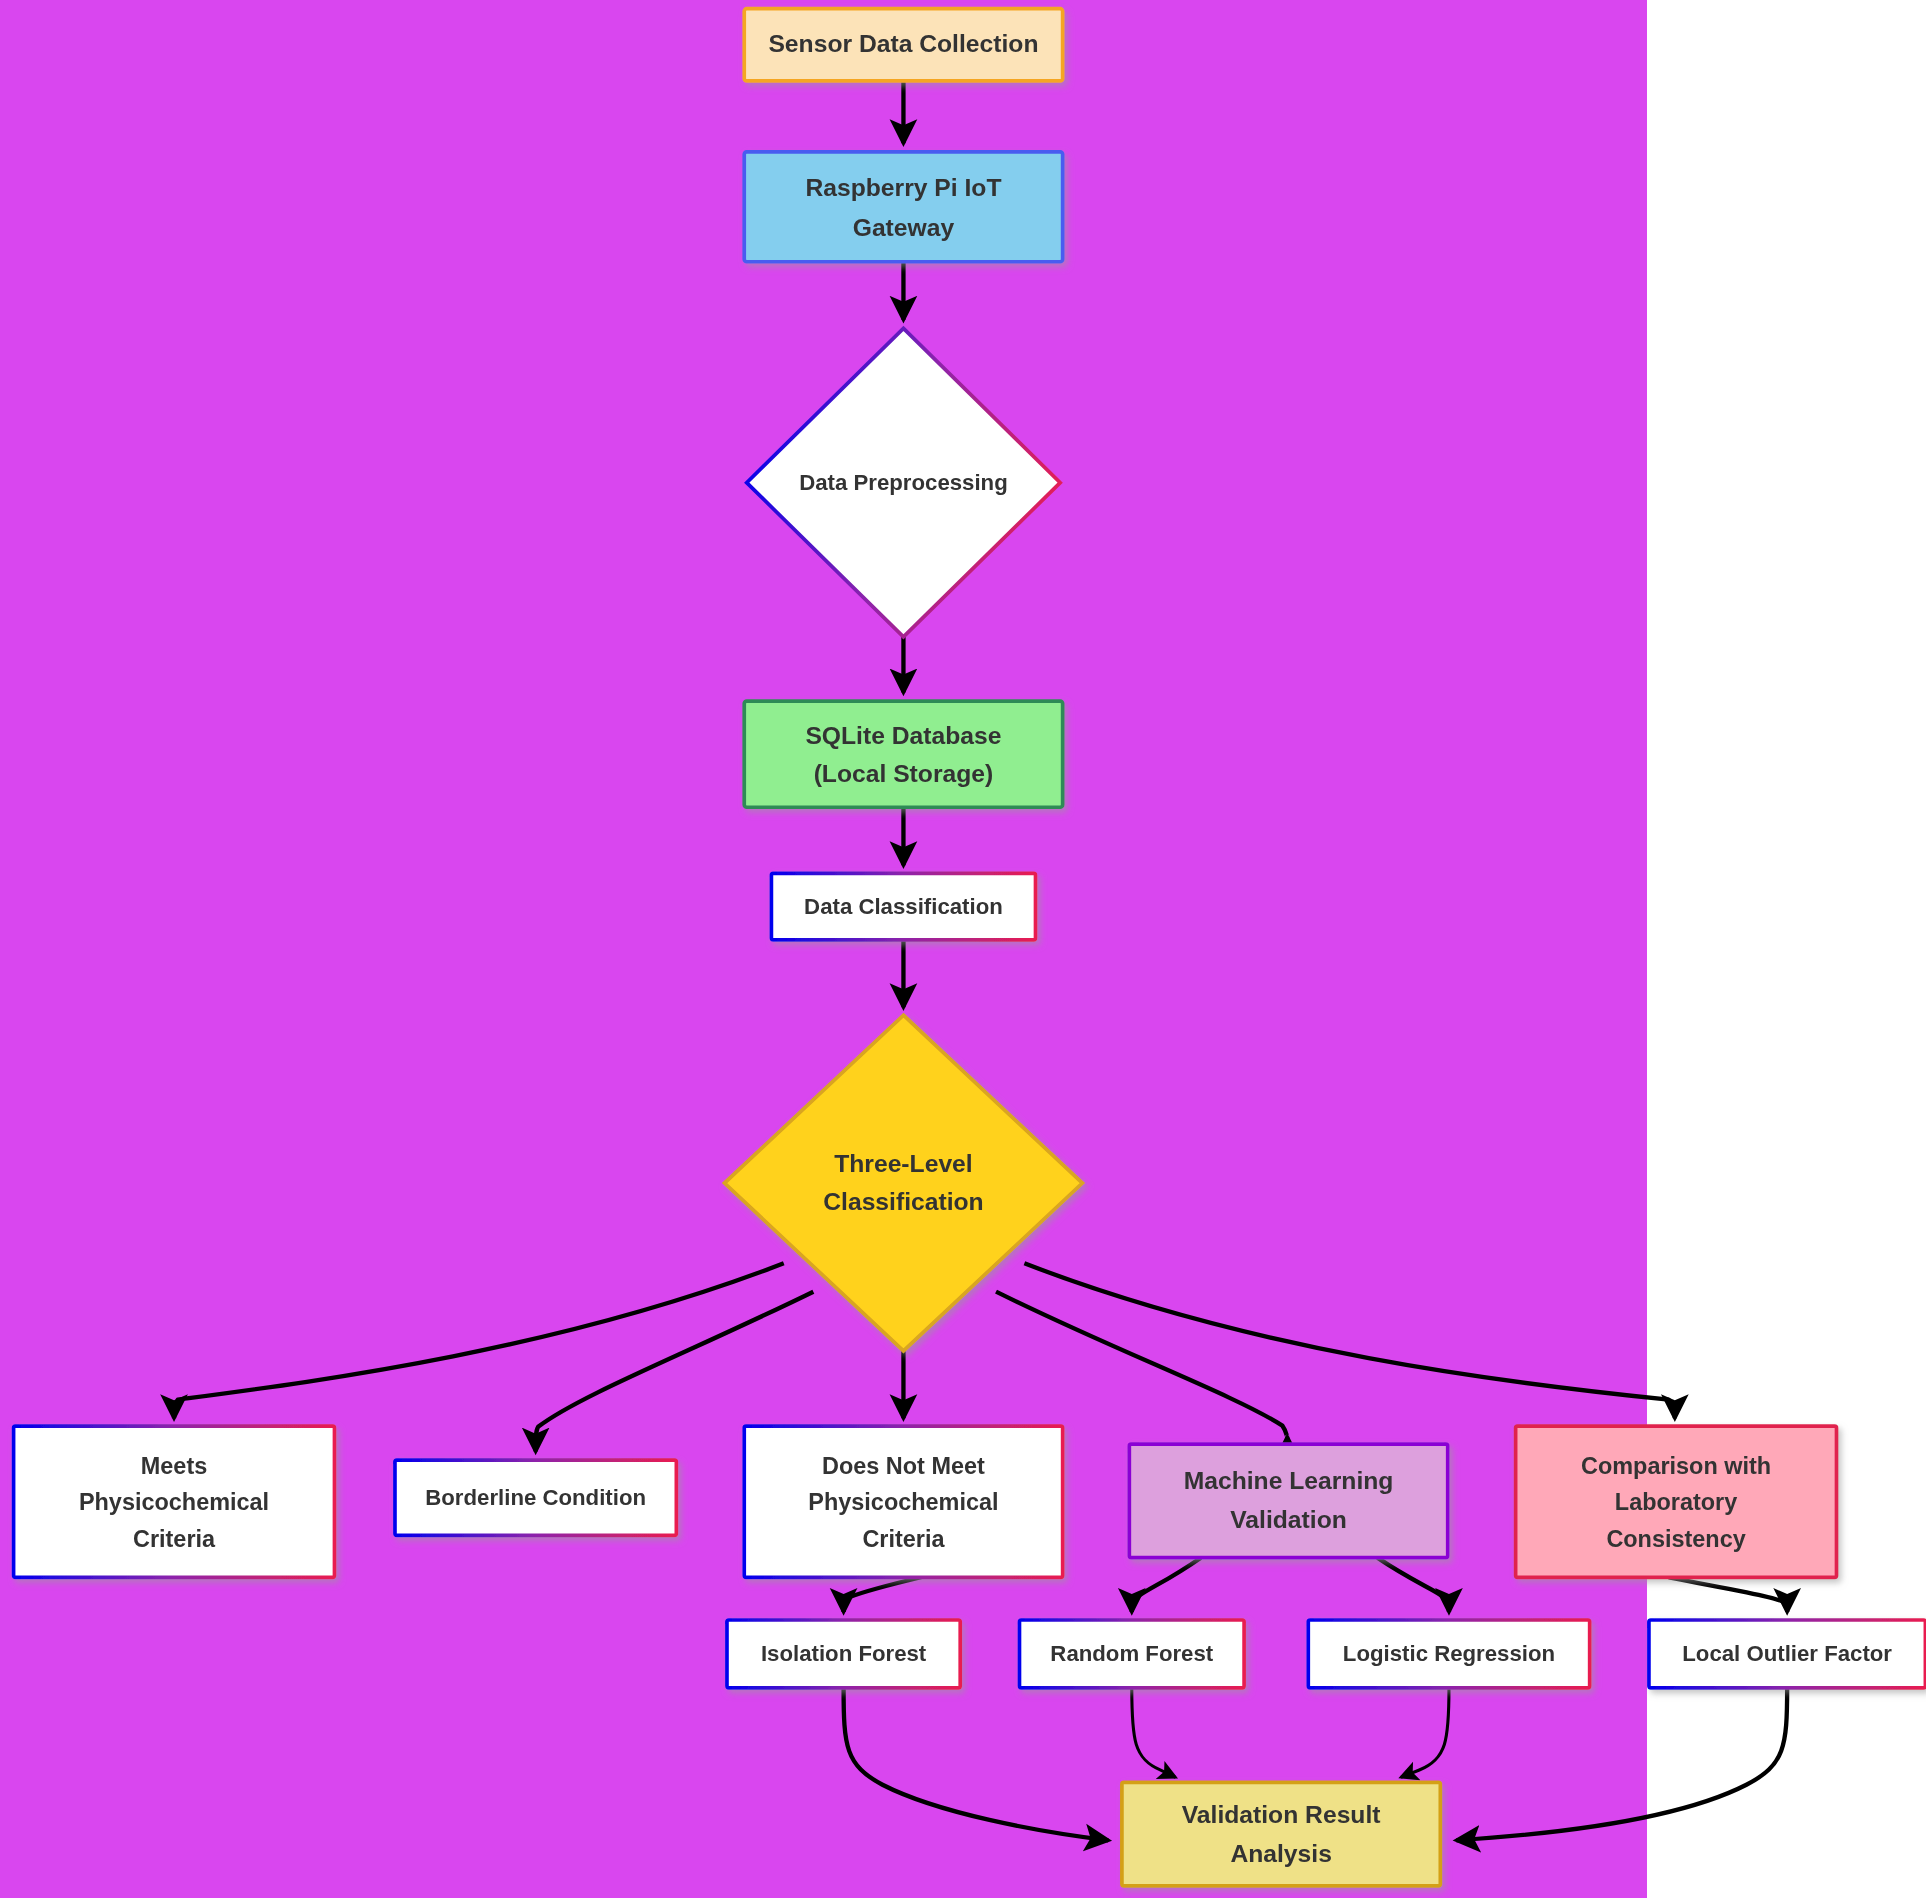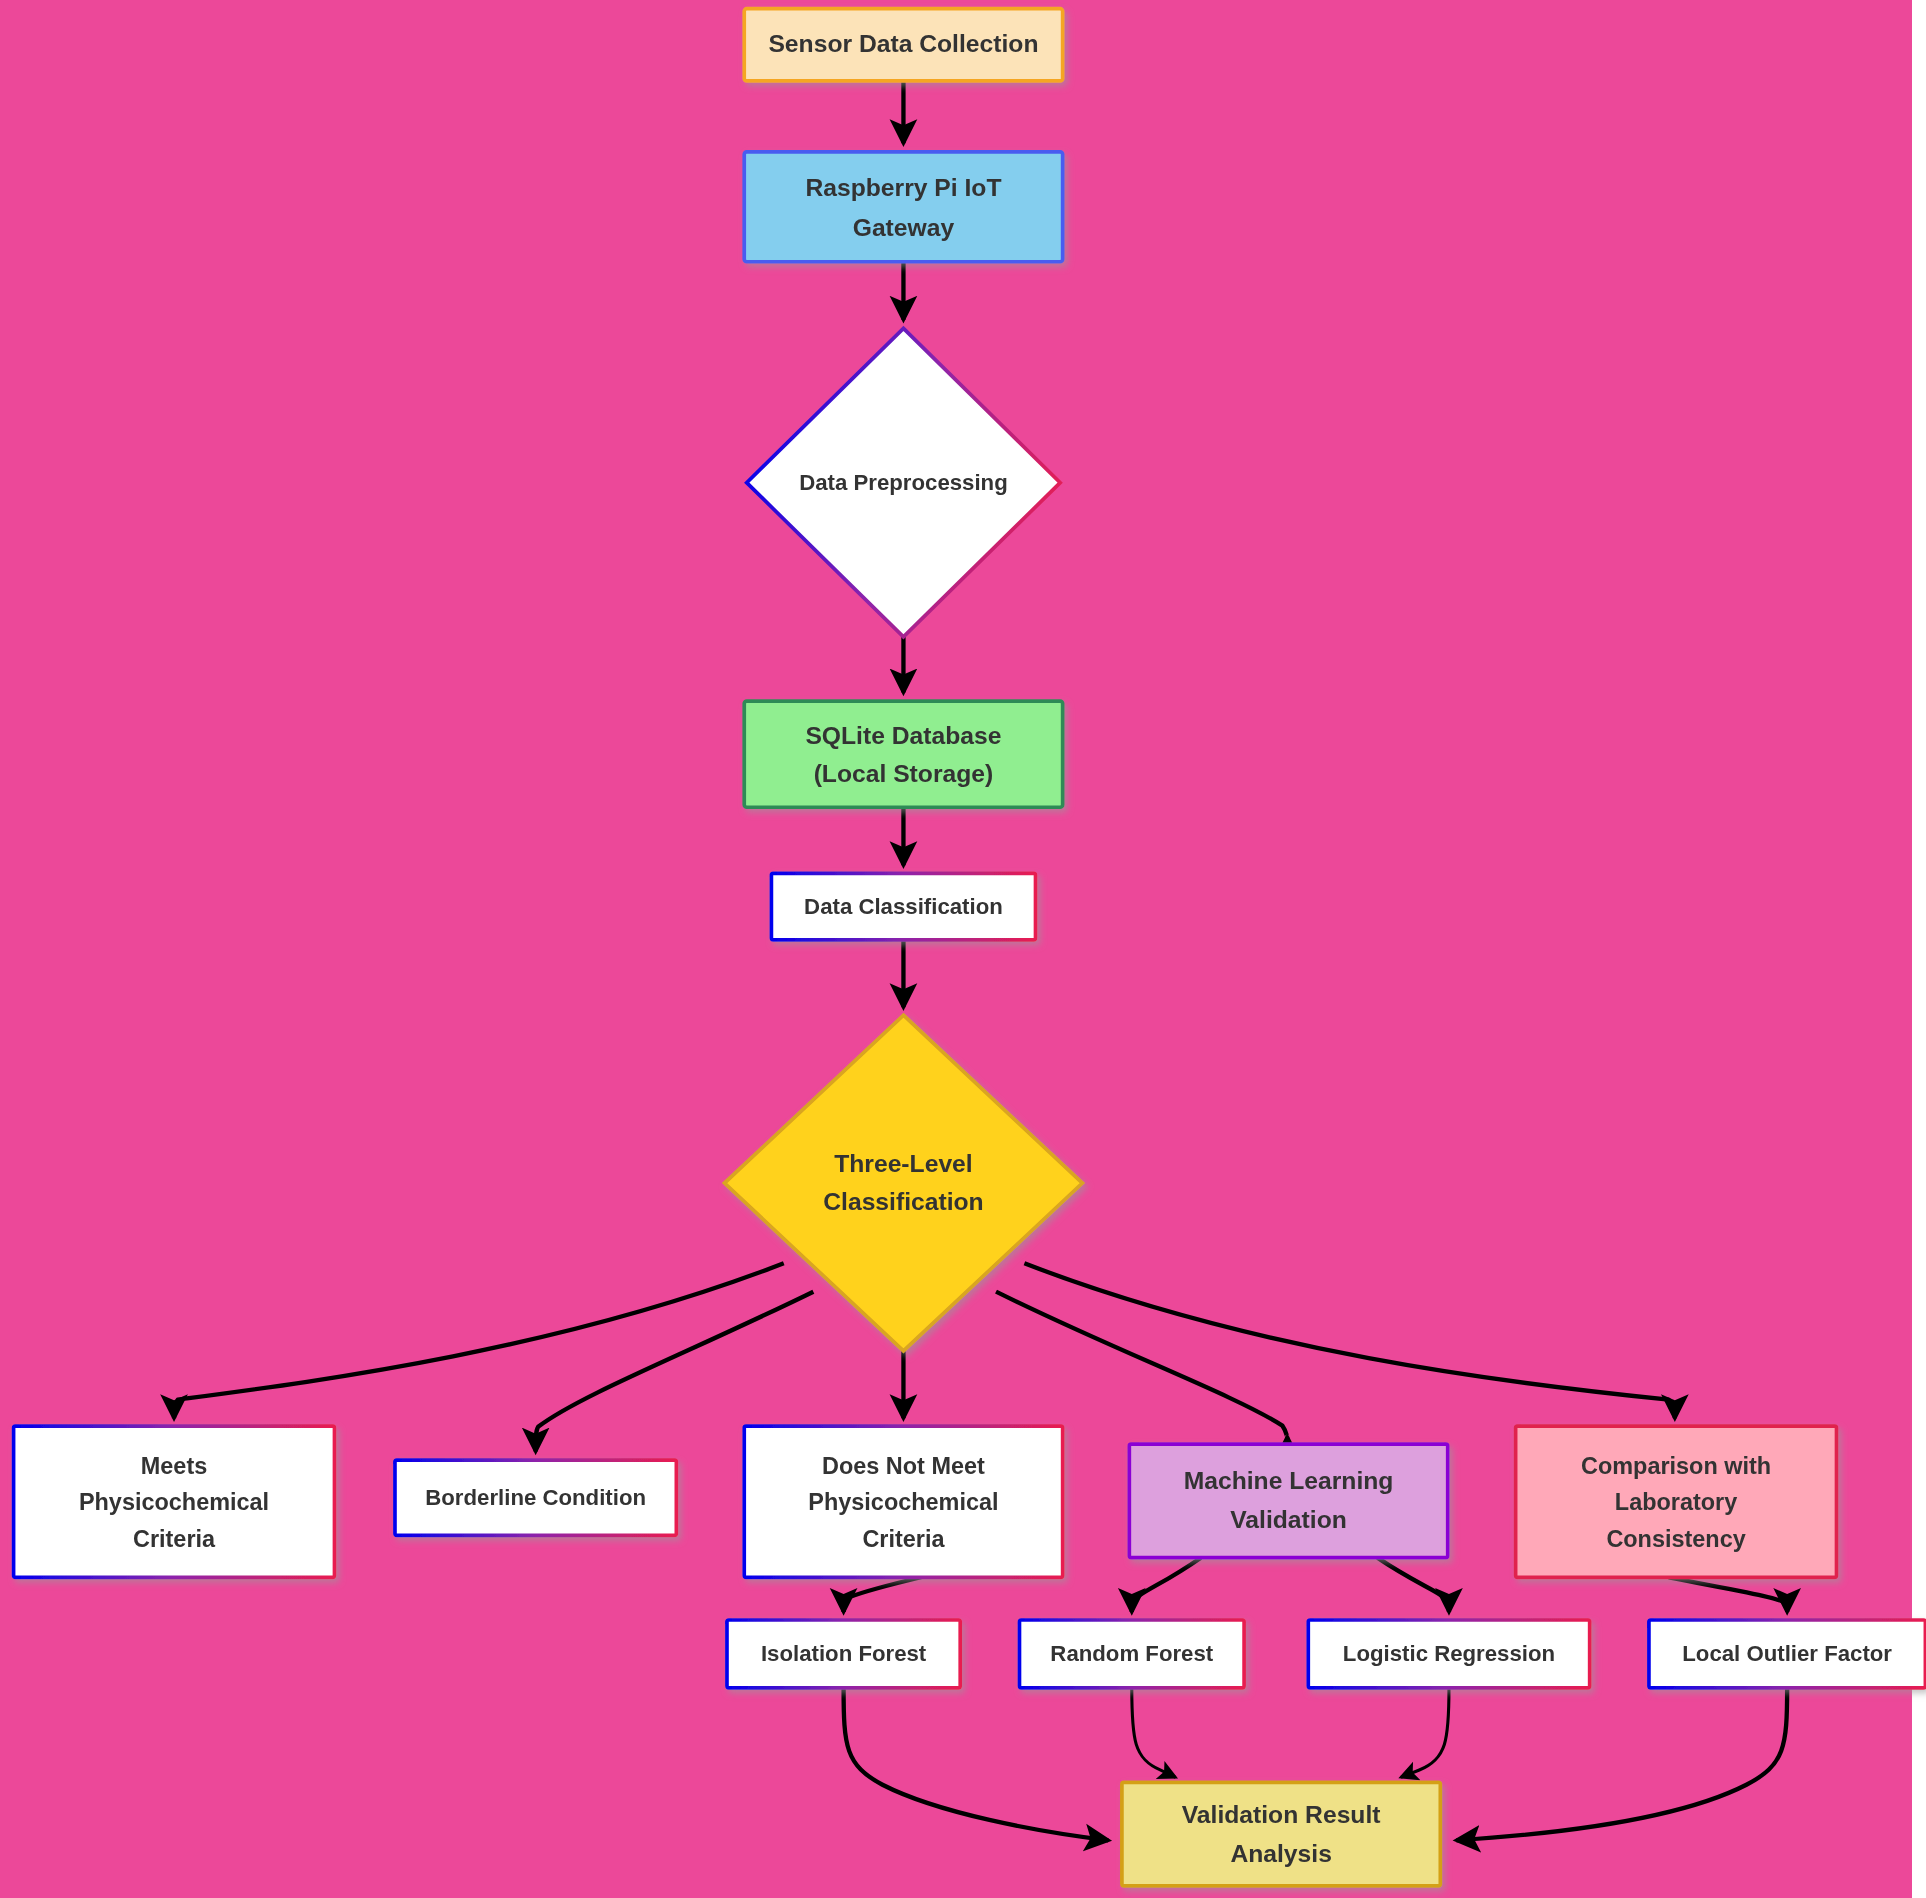--- a/index.html
+++ b/index.html
@@ -1,21 +1,21 @@
 <!DOCTYPE html>
 <html style="font-size:10px"><head>
 <meta charset="utf-8">
 <title>IoT Water Quality Classification Flowchart</title>
 <style>
   html,body{margin:0;padding:0;background:#ffffff;}
   body{
     font-family:"Liberation Sans","DejaVu Sans",sans-serif;
     width:1926px;height:1899px;overflow:hidden;
   }
-  #flowchart-root{position:relative;width:1912px;height:1899px;background:#ec4899;}
+  #flowchart-root{position:relative;width:1647px;height:1899px;background:#d946ef;}
   svg#diagram{display:block;width:1926px;height:1899px;}
   .node-label{
     font-family:"Liberation Sans","DejaVu Sans",sans-serif;
     font-weight:bold;
     fill:#333333;
     text-anchor:middle;
     dominant-baseline:middle;
     white-space:pre;
   }
   .edge-path{fill:none;stroke:#000000;stroke-width:7;stroke-linecap:butt;stroke-linejoin:round;}

